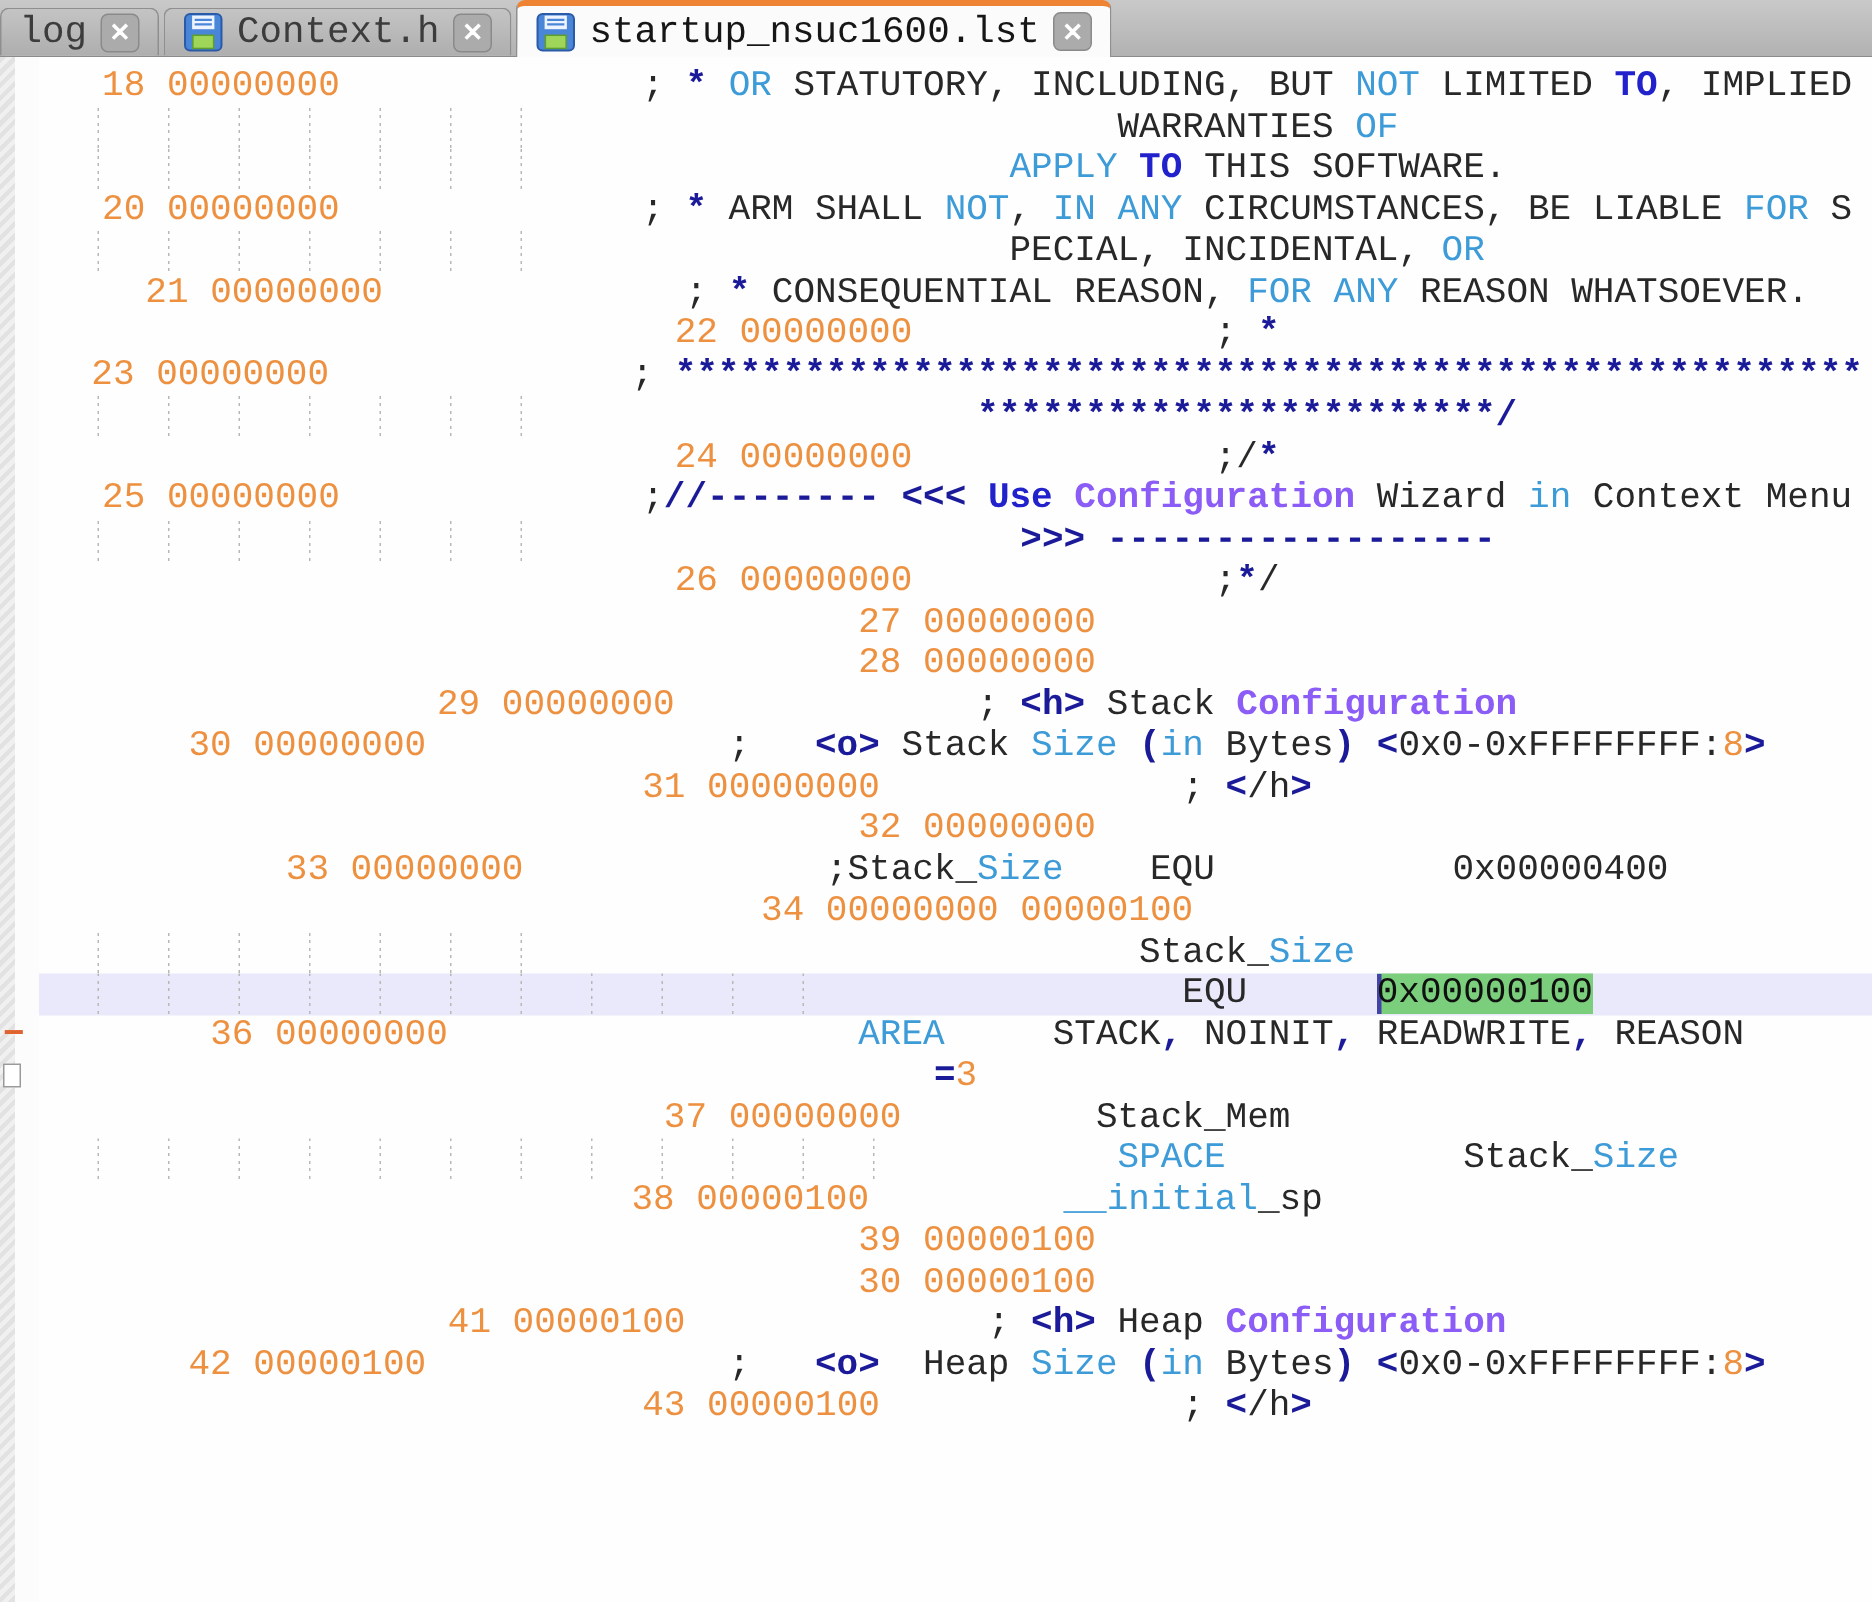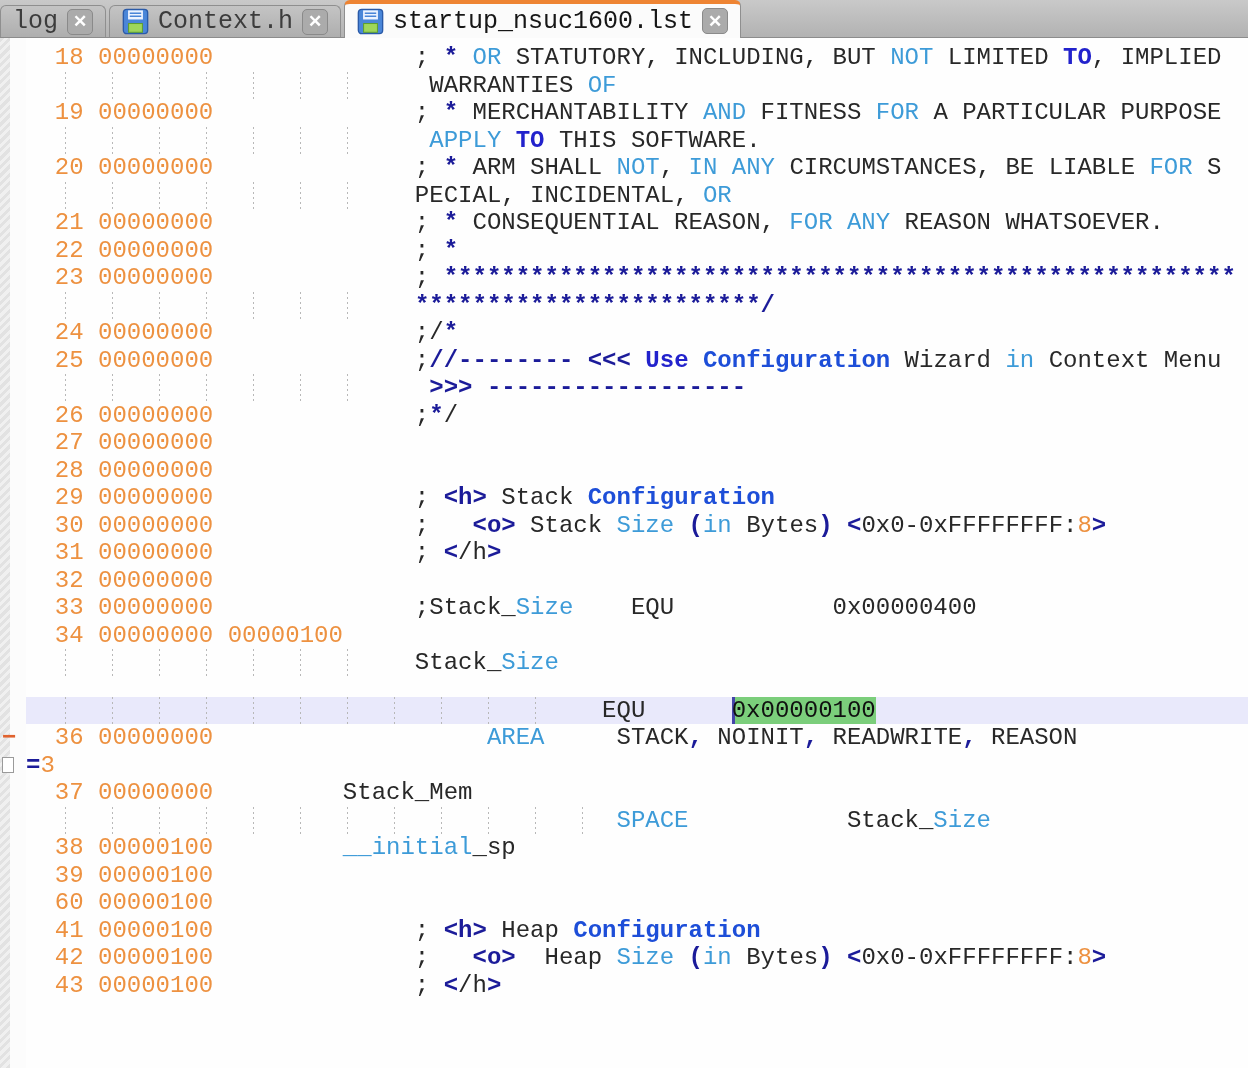--- a/index.html
+++ b/index.html
@@ -42,28 +42,29 @@
     background:repeating-linear-gradient(135deg,#e2e2e2 0 3px,#f0f0f0 3px 6px);
   }
   .margin-fold {
     position:absolute; left:10px; top:0; bottom:0; width:16px; z-index:0;
     background:#fcfcfc;
   }
   #code {
     position:absolute; left:0; top:0; right:0; bottom:0;
     padding-top:6px; font-size:24px; line-height:27.5px; z-index:1;
     font-variant-ligatures:none;
+    text-align:center;
   }
   .row { position:relative; height:27.5px; white-space:pre; padding-left:26px; }
-  .row.hl { background:linear-gradient(90deg, rgba(0,0,0,0) 0 26px, #e9e9fb 26px);margin-top:20px; }
+  .row.hl { background:linear-gradient(90deg, rgba(0,0,0,0) 0 26px, #e9e9fb 26px); }
   .num  { color:#ed9140; }
   .kw   { color:#3d9bd8; }
   .op   { color:#1b1b99; font-weight:bold; }
   .kw2  { color:#2222cc; font-weight:bold; }
-  .dir  { color:#1d4ed8; font-weight:bold; }
+  .dir  { color:#8b5cf6; font-weight:bold; }
   .txt  { color:#282828; }
   .sel  { background:#7bce7b; color:#101010; box-shadow:inset 3px 0 0 #4444a8; }
   .guide {
     position:absolute; top:0; bottom:0; width:1px;
     background:repeating-linear-gradient(180deg,#b8b8b8 0 2px, rgba(0,0,0,0) 2px 5px);
   }
   .marker-minus {
     position:absolute; left:2px; top:0; color:#e0622e; font-weight:bold; font-size:24px;
   }
   .marker-box {
@@ -106,21 +107,20 @@
   </div>
 
 </div>
 
 <div class="editor">
   <div class="margin-bookmark"></div>
   <div class="margin-fold"></div>
   <div id="code">
       <div class="row"><span class="num">  18 00000000</span><span class="txt">              ; </span><span class="op">*</span><span class="txt"> </span><span class="kw">OR</span><span class="txt"> STATUTORY, INCLUDING, BUT </span><span class="kw">NOT</span><span class="txt"> LIMITED </span><span class="kw2">TO</span><span class="txt">, IMPLIED</span></div>
       <div class="row"><span class="guide" style="left: 65px;"></span><span class="guide" style="left: 112px;"></span><span class="guide" style="left: 159px;"></span><span class="guide" style="left: 206px;"></span><span class="guide" style="left: 253px;"></span><span class="guide" style="left: 300px;"></span><span class="guide" style="left: 347px;"></span><span class="txt">                            WARRANTIES </span><span class="kw">OF</span></div>
-      <div class="row"><span class="num">  19 00000000</span><span class="txt">              ; </span><span class="op">*</span><span class="txt"> MERCHANTABILITY </span><span class="kw">AND</span><span class="txt"> FITNESS </span><span class="kw">FOR</span><span class="txt"> A PARTICULAR PURPOSE</span></div>
       <div class="row"><span class="guide" style="left: 65px;"></span><span class="guide" style="left: 112px;"></span><span class="guide" style="left: 159px;"></span><span class="guide" style="left: 206px;"></span><span class="guide" style="left: 253px;"></span><span class="guide" style="left: 300px;"></span><span class="guide" style="left: 347px;"></span><span class="txt">                            </span><span class="kw">APPLY</span><span class="txt"> </span><span class="kw2">TO</span><span class="txt"> THIS SOFTWARE.</span></div>
       <div class="row"><span class="num">  20 00000000</span><span class="txt">              ; </span><span class="op">*</span><span class="txt"> ARM SHALL </span><span class="kw">NOT</span><span class="txt">, </span><span class="kw">IN</span><span class="txt"> </span><span class="kw">ANY</span><span class="txt"> CIRCUMSTANCES, BE LIABLE </span><span class="kw">FOR</span><span class="txt"> S</span></div>
       <div class="row"><span class="guide" style="left: 65px;"></span><span class="guide" style="left: 112px;"></span><span class="guide" style="left: 159px;"></span><span class="guide" style="left: 206px;"></span><span class="guide" style="left: 253px;"></span><span class="guide" style="left: 300px;"></span><span class="guide" style="left: 347px;"></span><span class="txt">                           PECIAL, INCIDENTAL, </span><span class="kw">OR</span></div>
       <div class="row"><span class="num">  21 00000000</span><span class="txt">              ; </span><span class="op">*</span><span class="txt"> CONSEQUENTIAL REASON, </span><span class="kw">FOR</span><span class="txt"> </span><span class="kw">ANY</span><span class="txt"> REASON WHATSOEVER.</span></div>
       <div class="row"><span class="num">  22 00000000</span><span class="txt">              ; </span><span class="op">*</span></div>
       <div class="row"><span class="num">  23 00000000</span><span class="txt">              ; </span><span class="op">*******************************************************</span></div>
       <div class="row"><span class="guide" style="left: 65px;"></span><span class="guide" style="left: 112px;"></span><span class="guide" style="left: 159px;"></span><span class="guide" style="left: 206px;"></span><span class="guide" style="left: 253px;"></span><span class="guide" style="left: 300px;"></span><span class="guide" style="left: 347px;"></span><span class="txt">                           </span><span class="op">************************/</span></div>
       <div class="row"><span class="num">  24 00000000</span><span class="txt">              ;/</span><span class="op">*</span></div>
       <div class="row"><span class="num">  25 00000000</span><span class="txt">              ;</span><span class="op">//--------</span><span class="txt"> </span><span class="op">&lt;&lt;&lt;</span><span class="txt"> </span><span class="kw2">Use</span><span class="txt"> </span><span class="dir">Configuration</span><span class="txt"> Wizard </span><span class="kw">in</span><span class="txt"> Context Menu</span></div>
       <div class="row"><span class="guide" style="left: 65px;"></span><span class="guide" style="left: 112px;"></span><span class="guide" style="left: 159px;"></span><span class="guide" style="left: 206px;"></span><span class="guide" style="left: 253px;"></span><span class="guide" style="left: 300px;"></span><span class="guide" style="left: 347px;"></span><span class="txt">                            </span><span class="op">&gt;&gt;&gt;</span><span class="txt"> </span><span class="op">------------------</span></div>
@@ -134,18 +134,18 @@
       <div class="row"><span class="num">  33 00000000</span><span class="txt">              ;Stack_</span><span class="kw">Size</span><span class="txt">    EQU           0x00000400</span></div>
       <div class="row"><span class="num">  34 00000000 00000100</span></div>
       <div class="row"><span class="guide" style="left: 65px;"></span><span class="guide" style="left: 112px;"></span><span class="guide" style="left: 159px;"></span><span class="guide" style="left: 206px;"></span><span class="guide" style="left: 253px;"></span><span class="guide" style="left: 300px;"></span><span class="guide" style="left: 347px;"></span><span class="txt">                           Stack_</span><span class="kw">Size</span></div>
       <div class="row hl"><span class="guide" style="left: 65px;"></span><span class="guide" style="left: 112px;"></span><span class="guide" style="left: 159px;"></span><span class="guide" style="left: 206px;"></span><span class="guide" style="left: 253px;"></span><span class="guide" style="left: 300px;"></span><span class="guide" style="left: 347px;"></span><span class="guide" style="left: 394px;"></span><span class="guide" style="left: 441px;"></span><span class="guide" style="left: 488px;"></span><span class="guide" style="left: 535px;"></span><span class="txt">                                        EQU      </span><span class="sel">0x00000100</span></div>
       <div class="row"><span class="marker-minus">−</span><span class="num">  36 00000000</span><span class="txt">                   </span><span class="kw">AREA</span><span class="txt">     STACK</span><span class="op">,</span><span class="txt"> NOINIT</span><span class="op">,</span><span class="txt"> READWRITE</span><span class="op">,</span><span class="txt"> REASON</span></div>
       <div class="row"><span class="marker-box"></span><span class="op">=</span><span class="num">3</span></div>
       <div class="row"><span class="num">  37 00000000</span><span class="txt">         Stack_Mem</span></div>
       <div class="row"><span class="guide" style="left: 65px;"></span><span class="guide" style="left: 112px;"></span><span class="guide" style="left: 159px;"></span><span class="guide" style="left: 206px;"></span><span class="guide" style="left: 253px;"></span><span class="guide" style="left: 300px;"></span><span class="guide" style="left: 347px;"></span><span class="guide" style="left: 394px;"></span><span class="guide" style="left: 441px;"></span><span class="guide" style="left: 488px;"></span><span class="guide" style="left: 535px;"></span><span class="guide" style="left: 582px;"></span><span class="txt">                                         </span><span class="kw">SPACE</span><span class="txt">           Stack_</span><span class="kw">Size</span></div>
       <div class="row"><span class="num">  38 00000100</span><span class="txt">         </span><span class="kw">__initial</span><span class="txt">_sp</span></div>
       <div class="row"><span class="num">  39 00000100</span></div>
-      <div class="row"><span class="num">  60 00000100</span></div>
+      <div class="row"><span class="num">  30 00000100</span></div>
       <div class="row"><span class="num">  41 00000100</span><span class="txt">              ; </span><span class="op">&lt;h&gt;</span><span class="txt"> Heap </span><span class="dir">Configuration</span></div>
       <div class="row"><span class="num">  42 00000100</span><span class="txt">              ;   </span><span class="op">&lt;o&gt;</span><span class="txt">  Heap </span><span class="kw">Size</span><span class="txt"> </span><span class="op">(</span><span class="kw">in</span><span class="txt"> Bytes</span><span class="op">)</span><span class="txt"> </span><span class="op">&lt;</span><span class="txt">0x0-0xFFFFFFFF:</span><span class="num">8</span><span class="op">&gt;</span></div>
       <div class="row"><span class="num">  43 00000100</span><span class="txt">              ; </span><span class="op">&lt;</span><span class="txt">/h</span><span class="op">&gt;</span></div>
     </div>
 </div>
 
 </body></html>

